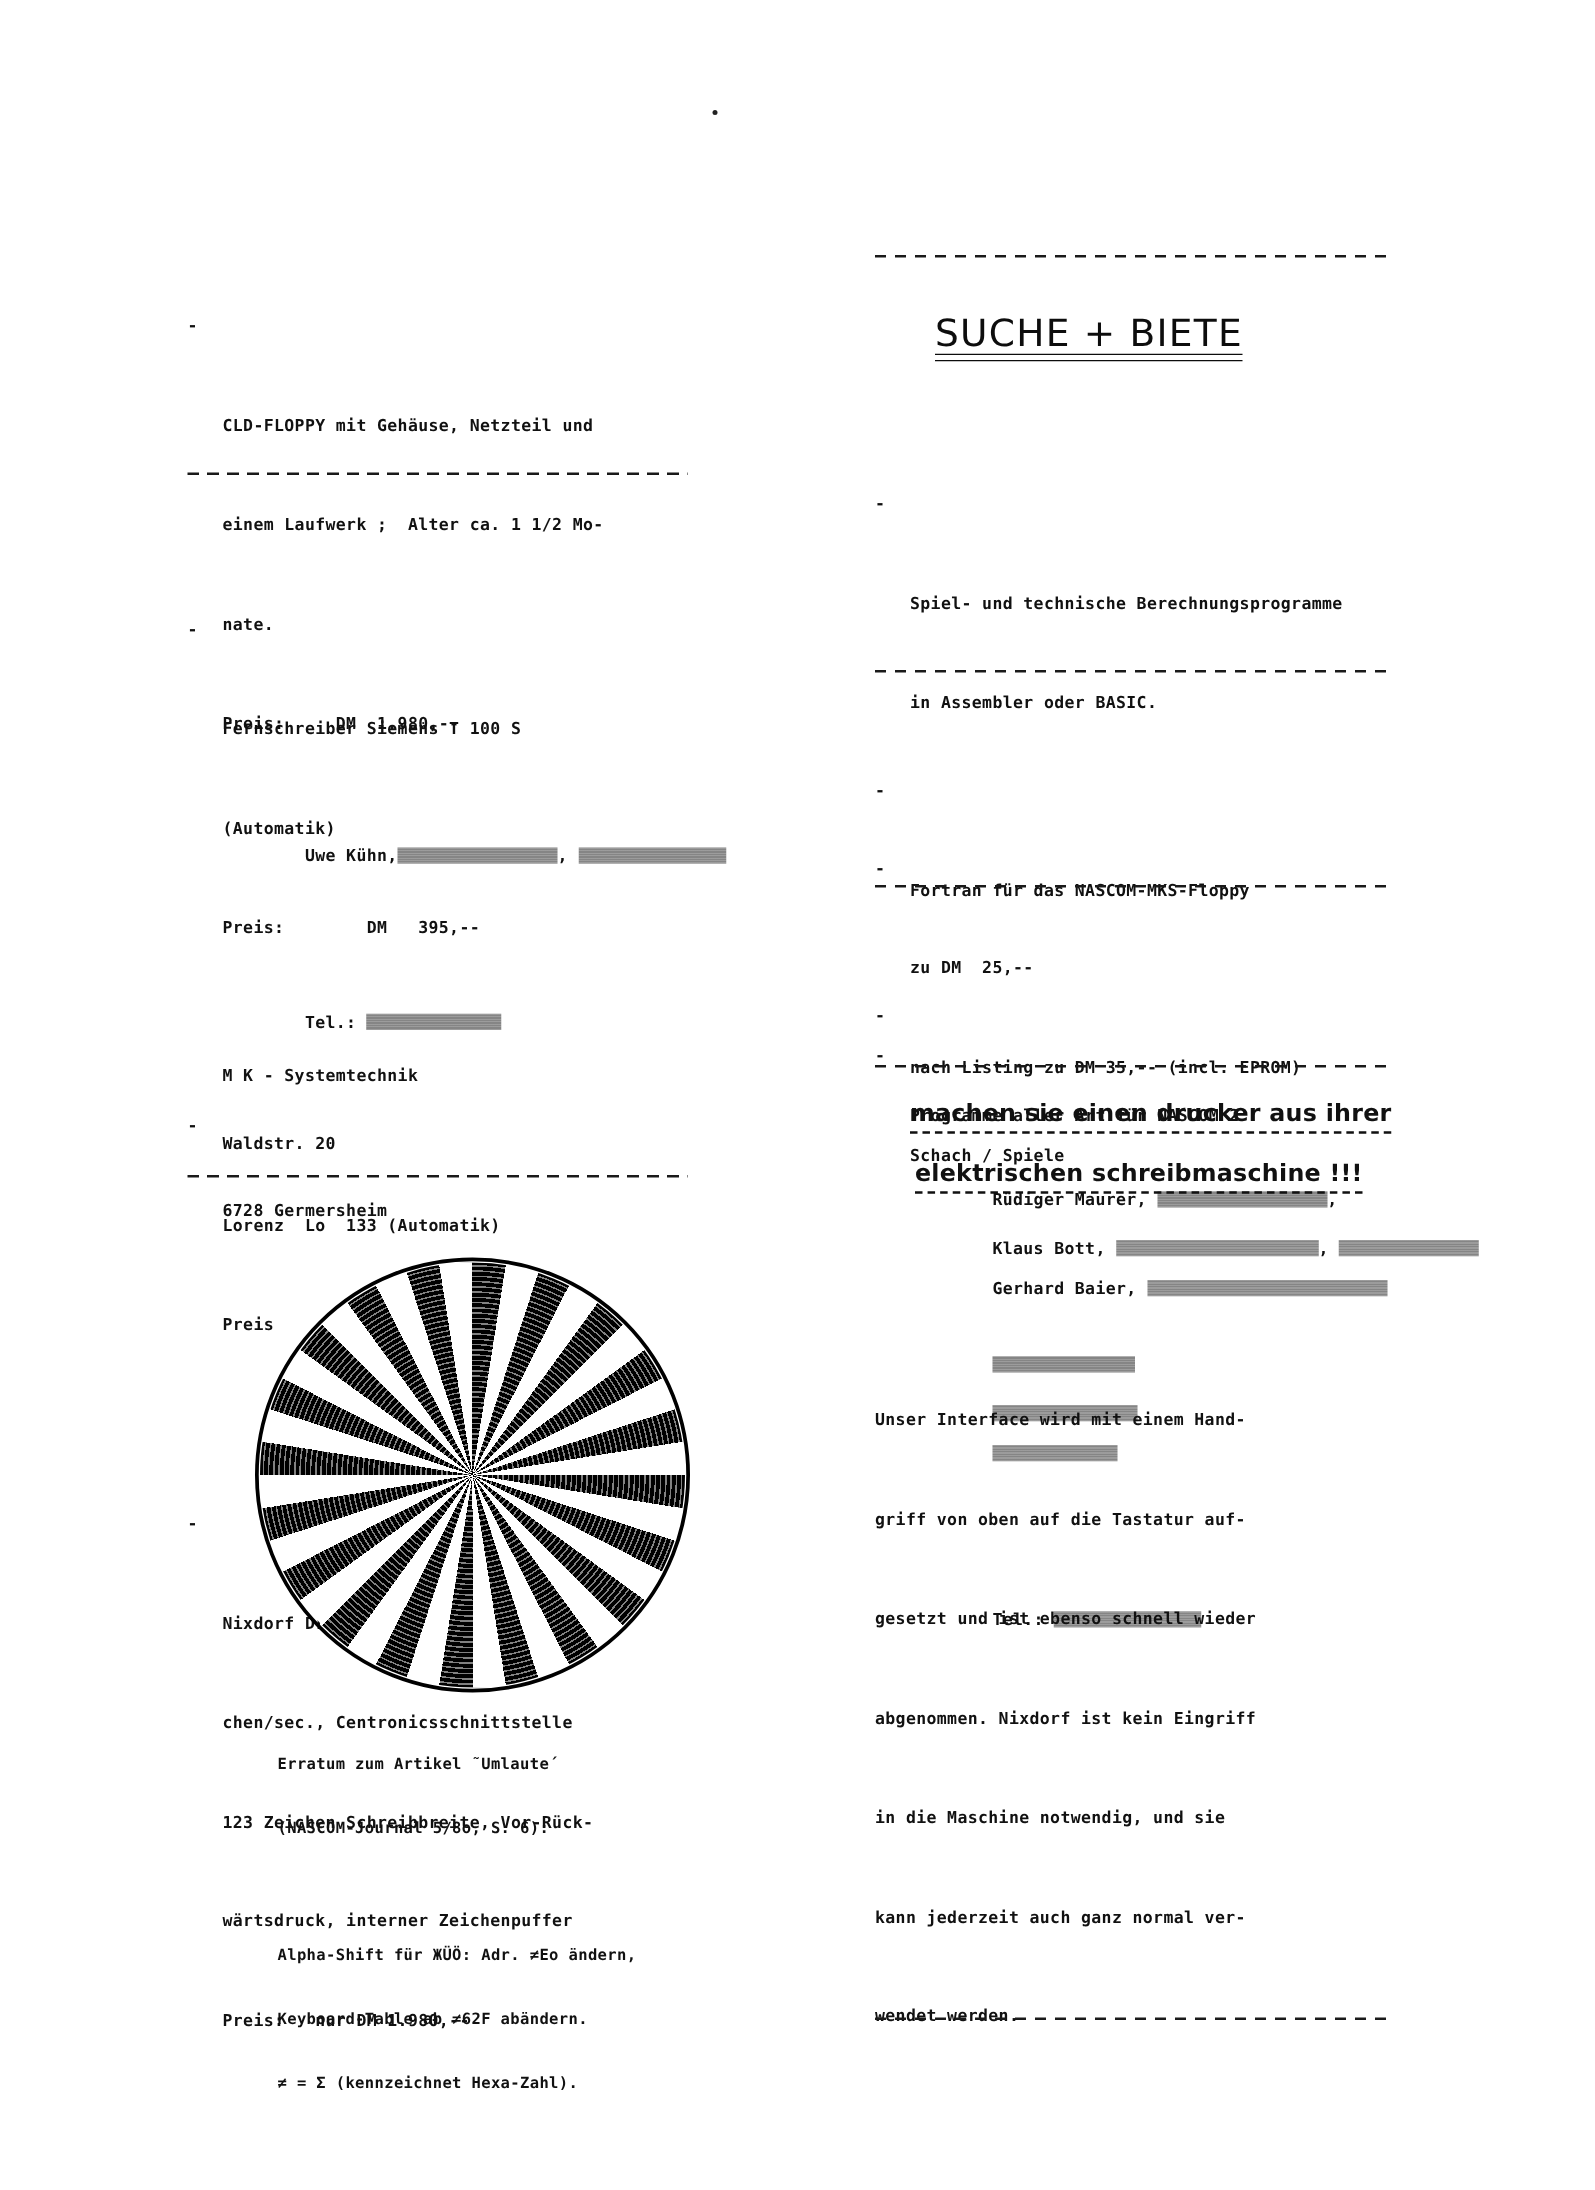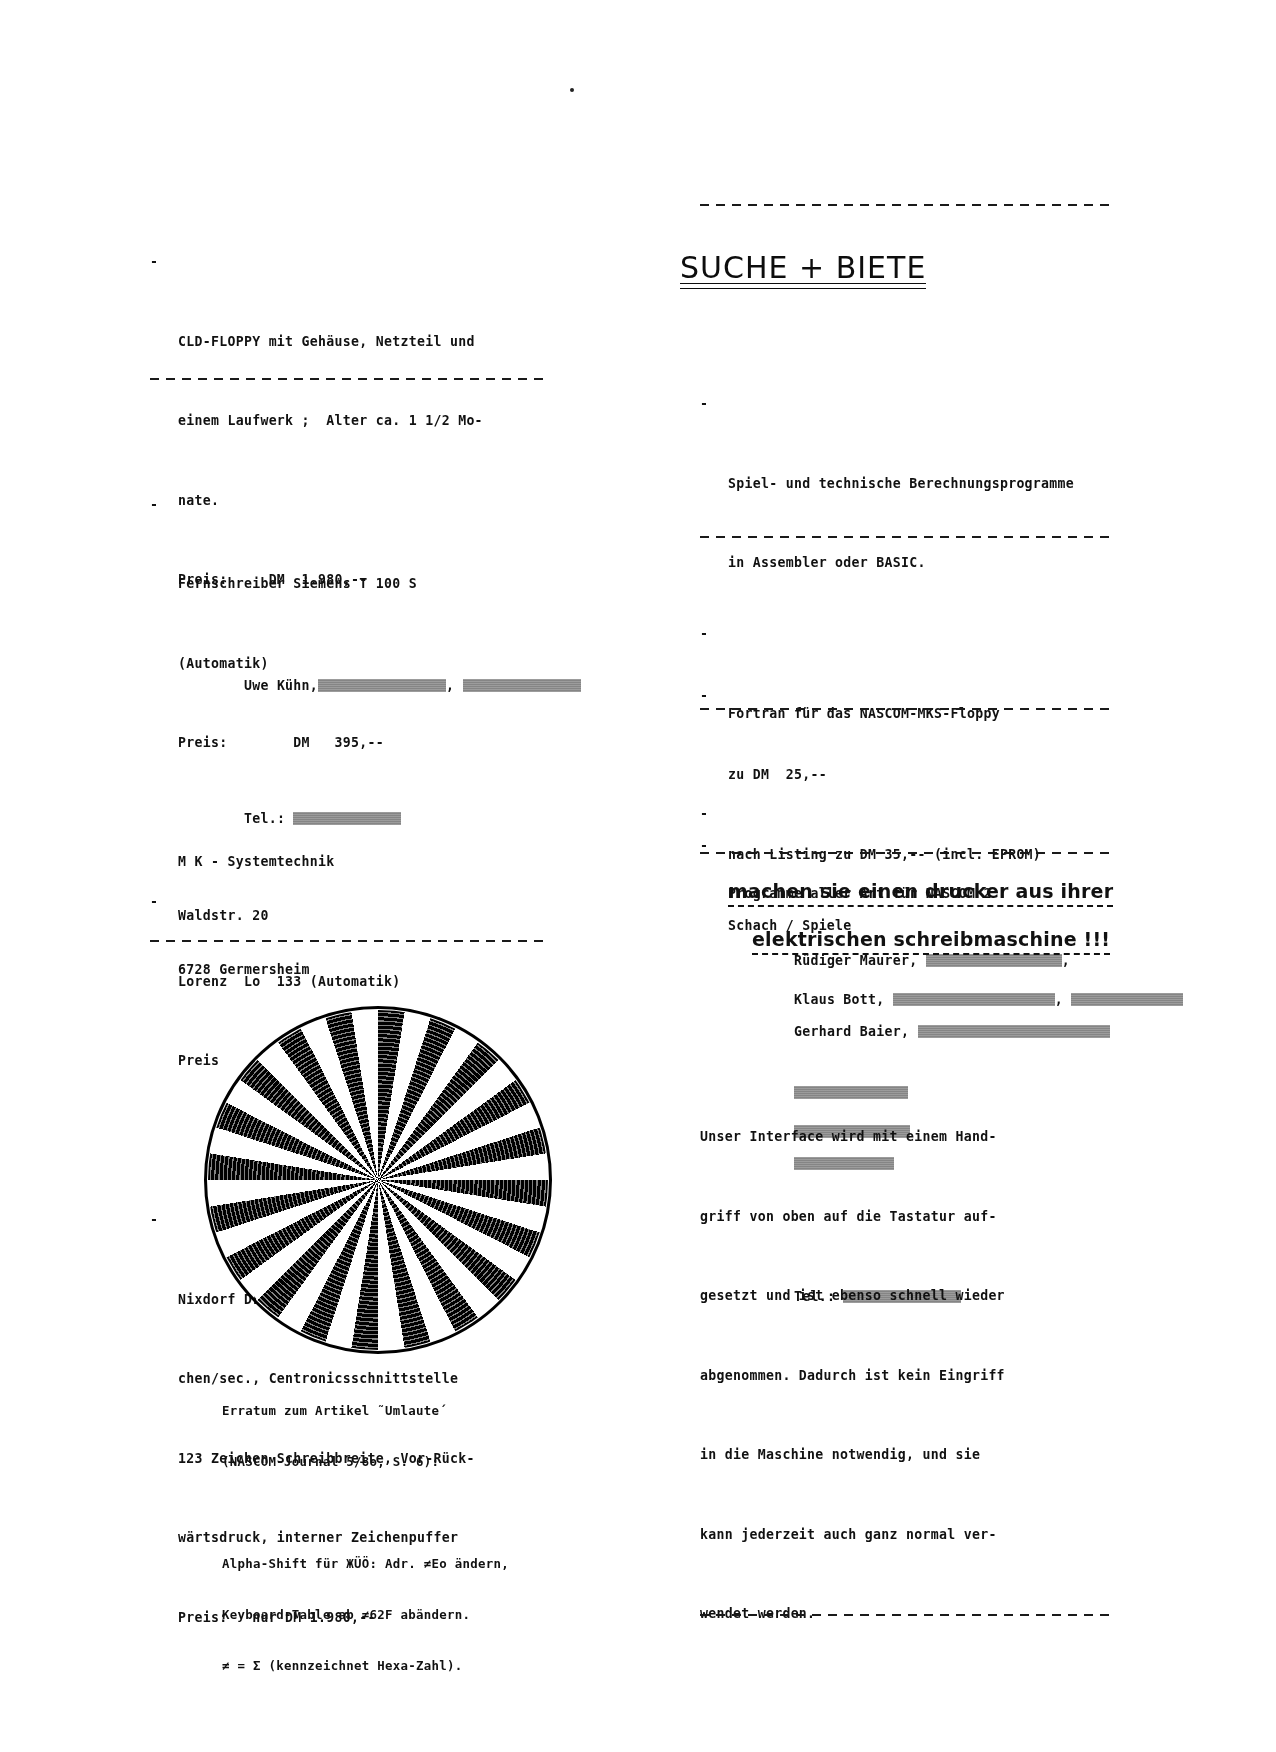--- a/index.html
+++ b/index.html
@@ -217,21 +217,21 @@
     <div>Erratum zum Artikel ˜Umlaute´</div>
     <div>(NASCOM-Journal 5/8o, S. 6):</div>
     <div style="height:17px;"></div>
     <div>Alpha-Shift für ЖÜÖ: Adr. ≠Eo ändern,</div>
     <div>Keyboard-Table ab ≠62F abändern.</div>
     <div>≠ = Σ (kennzeichnet Hexa-Zahl).</div>
   </div>
 
   <div class="divider wide" style="left:700px; top:204px;"></div>
 
-  <div class="block" style="left:680px; top:250px;">
+  <div class="block" style="left:748px; top:250px;">
     <span class="suche-title">SUCHE + BIETE</span>
   </div>
 
   <div class="block mono" style="left:700px; top:338px; width:500px;">
     <div class="item">
       <span class="bullet">-</span>
       <div>Spiel- und technische Berechnungsprogramme</div>
       <div>in Assembler oder BASIC.</div>
     </div>
     <div class="item">
@@ -282,30 +282,30 @@
         <span class="redact" style="width:116px;"></span>
       </div>
     </div>
   </div>
 
   <div class="divider wide" style="left:700px; top:852px;"></div>
 
   <div class="block" style="left:728px; top:880px;">
     <span class="hand hand-underline">machen sie einen drucker aus ihrer</span>
   </div>
-  <div class="block" style="left:752px; top:928px;">
+  <div class="block" style="left:732px; top:928px;">
     <span class="hand hand-underline">elektrischen schreibmaschine !!!</span>
   </div>
 
   <div class="block mono" style="left:700px; top:1018px; width:500px;">
     <div>
       <div>Unser Interface wird mit einem Hand-</div>
       <div>griff von oben auf die Tastatur auf-</div>
       <div>gesetzt und ist ebenso schnell wieder</div>
-      <div>abgenommen. Dadurch ist kein Eingriff</div>
+      <div>abgenommen. Nixdorf ist kein Eingriff</div>
       <div>in die Maschine notwendig, und sie</div>
       <div>kann jederzeit auch ganz normal ver-</div>
       <div>wendet werden.</div>
     </div>
     <div style="height:24px;"></div>
     
     
     
     
     

